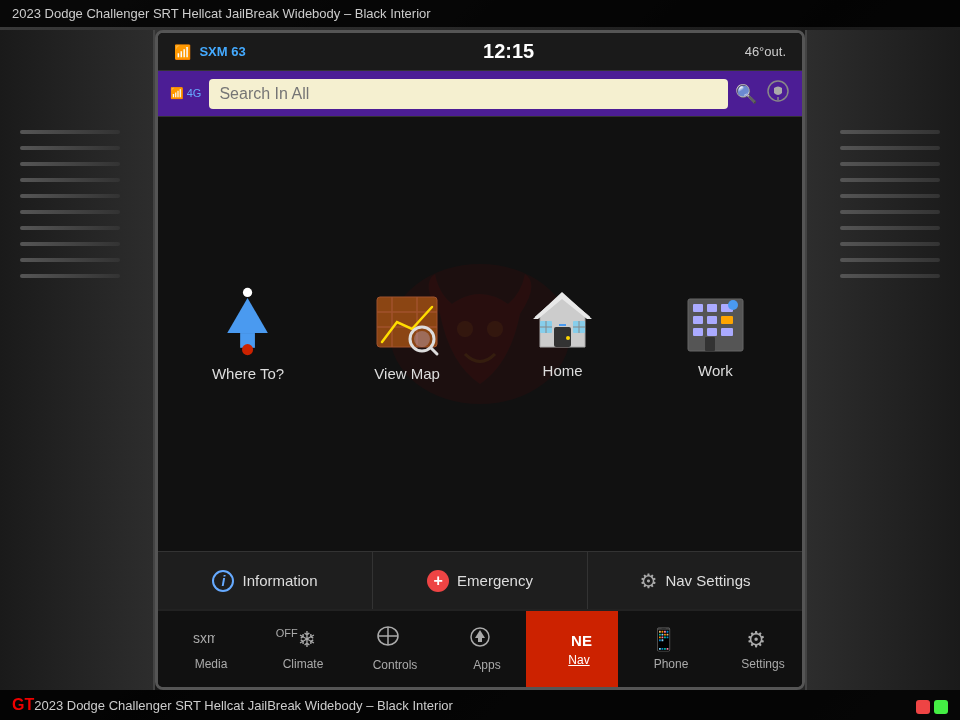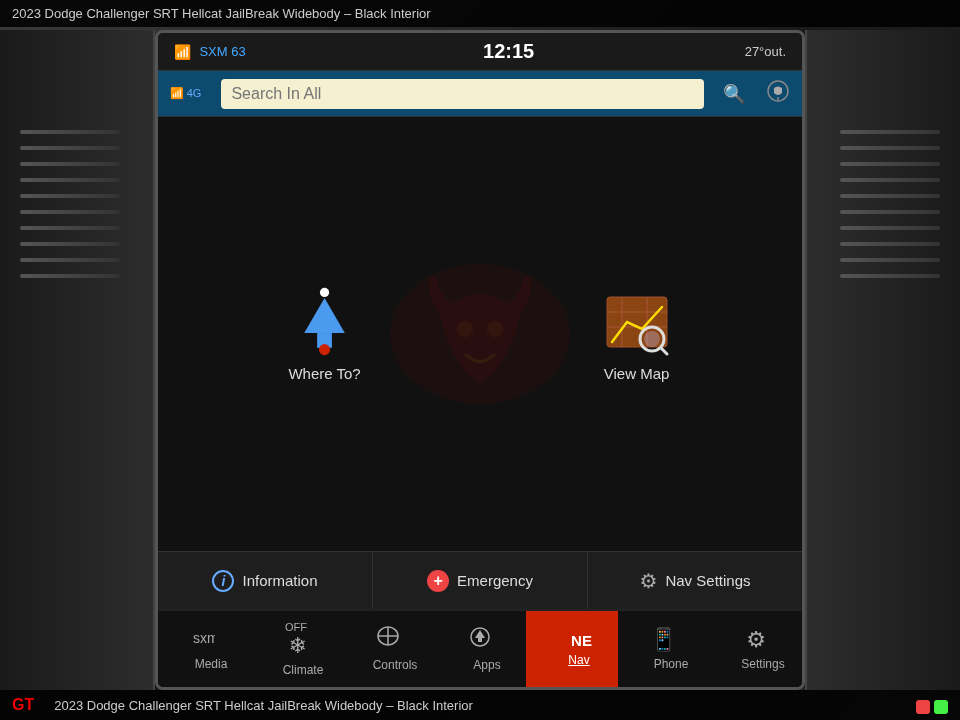--- a/index.html
+++ b/index.html
@@ -44,21 +44,21 @@
       font-size: 13px;
       padding: 6px 12px;
       z-index: 10;
       display: flex;
       align-items: center;
     }
     .watermark-logo {
       color: #e00;
       font-weight: bold;
       font-size: 16px;
-      margin-right: 20px;
+      margin-right: 0;
     }
 
     
     .gtcarlot-badge {
       position: absolute;
       bottom: 6px;
       right: 12px;
       display: flex;
       gap: 4px;
       z-index: 11;
@@ -127,30 +127,30 @@
       font-weight: bold;
       margin-left: 27px;
     }
     .status-right {
       color: #ccc;
       font-size: 13px;
     }
     .sxm-text {
       color: #4af;
       font-size: 13px;
-      font-weight: normal;
+      font-weight: bold;
     }
 
     
     .search-row {
-      background: #0c4a6e;
+      background: #4c1d95;
       display: flex;
       align-items: center;
       padding: 6px 12px;
-      gap: 20px;
+      gap: 8px;
       height: 46px;
       border-bottom: 1px solid #333;
     }
     .cell-signal {
       color: #6af;
       font-size: 11px;
       white-space: nowrap;
     }
     .search-box {
       flex: 1;
@@ -409,21 +409,21 @@
 </div>
 
 <div class="screen-container">
 
   <div class="status-bar">
     <div class="status-left">
       <span style="color:#aaa; font-size:14px;">📶</span>
       <span class="sxm-text">SXM 63</span>
     </div>
     <div class="status-center">12:15</div>
-    <div class="status-right">27°out.</div>
+    <div class="status-right">46°out.</div>
   </div>
 
   <div class="search-row">
     <span class="cell-signal">📶 4G</span>
     <input class="search-box" type="text" placeholder="Search In All" style="">
     <button class="search-icon-btn">🔍</button>
     <button class="voice-icon-btn">
       <svg width="24" height="24" viewBox="0 0 24 24" fill="none">
         <circle cx="12" cy="12" r="10" stroke="#888" stroke-width="1.5"></circle>
         <path d="M8 9 Q12 6 16 9 L16 14 Q12 18 8 14 Z" fill="#aaa"></path>
@@ -474,21 +474,65 @@
 
         <path d="M10 55 L25 35 L40 42 L60 20" stroke="#ffdd00" stroke-width="2.5" fill="none" stroke-linecap="round"></path>
 
         <circle cx="50" cy="52" r="12" fill="none" stroke="#ddd" stroke-width="3"></circle>
         <circle cx="50" cy="52" r="8" fill="rgba(200,200,255,0.3)" stroke="none"></circle>
         <line x1="59" y1="61" x2="65" y2="67" stroke="#ddd" stroke-width="3" stroke-linecap="round"></line>
       </svg>
       <span class="nav-item-label">View Map</span>
     </div>
 
-
+    <div class="nav-item">
+      <svg class="home-icon-svg" viewBox="0 0 65 65">
+
+        <polygon points="32,5 5,28 10,28 10,58 55,58 55,28 60,28" fill="#ccc" stroke="#aaa" stroke-width="1"></polygon>
+
+        <polygon points="32,3 3,30 8,30 32,10 57,30 62,30" fill="#e8e8e8"></polygon>
+
+        <rect x="24" y="38" width="17" height="20" rx="2" fill="#333"></rect>
+
+        <circle cx="38" cy="49" r="2" fill="#ffd700"></circle>
+
+        <rect x="10" y="32" width="12" height="12" rx="1" fill="#87ceeb"></rect>
+        <line x1="16" y1="32" x2="16" y2="44" stroke="#888" stroke-width="1"></line>
+        <line x1="10" y1="38" x2="22" y2="38" stroke="#888" stroke-width="1"></line>
+
+        <rect x="43" y="32" width="12" height="12" rx="1" fill="#87ceeb"></rect>
+        <line x1="49" y1="32" x2="49" y2="44" stroke="#888" stroke-width="1"></line>
+        <line x1="43" y1="38" x2="55" y2="38" stroke="#888" stroke-width="1"></line>
+
+        <rect x="29" y="35" width="7" height="2" fill="#4a9af0"></rect>
+      </svg>
+      <span class="nav-item-label">Home</span>
+    </div>
+
+    <div class="nav-item">
+      <svg class="work-icon-svg" viewBox="0 0 65 65">
+
+        <rect x="5" y="10" width="55" height="52" rx="2" fill="#555" stroke="#666" stroke-width="1"></rect>
+
+        <rect x="10" y="15" width="10" height="8" rx="1" fill="#aaf"></rect>
+        <rect x="24" y="15" width="10" height="8" rx="1" fill="#aaf"></rect>
+        <rect x="38" y="15" width="12" height="8" rx="1" fill="#aaf"></rect>
+        <rect x="10" y="27" width="10" height="8" rx="1" fill="#aaf"></rect>
+        <rect x="24" y="27" width="10" height="8" rx="1" fill="#aaf"></rect>
+        <rect x="38" y="27" width="12" height="8" rx="1" fill="orange"></rect>
+        <rect x="10" y="39" width="10" height="8" rx="1" fill="#aaf"></rect>
+        <rect x="24" y="39" width="10" height="8" rx="1" fill="#aaf"></rect>
+        <rect x="38" y="39" width="12" height="8" rx="1" fill="#aaf"></rect>
+
+        <rect x="22" y="48" width="10" height="14" rx="1" fill="#333"></rect>
+
+        <circle cx="50" cy="16" r="5" fill="#4a9af0"></circle>
+      </svg>
+      <span class="nav-item-label">Work</span>
+    </div>
 
   </div>
 
   <div class="bottom-buttons">
 
     <button class="bottom-btn">
       <div class="info-icon">i</div>
       <span>Information</span>
     </button>
 
@@ -509,21 +553,21 @@
     <button class="taskbar-item">
       <span class="taskbar-icon">
         <svg width="22" height="20" viewBox="0 0 22 20">
           <text x="0" y="16" font-size="14" fill="#aaa">sxm</text>
         </svg>
       </span>
       <span class="taskbar-label">Media</span>
     </button>
 
     <button class="taskbar-item">
-      <div style="display:flex;flex-direction:column;align-items:flex-end;gap:0;">
+      <div style="display:flex;align-items:flex-start;gap:0;">
         <span style="color:#aaa;font-size:11px;">OFF</span>
         <span class="taskbar-icon">❄</span>
       </div>
       <span class="taskbar-label">Climate</span>
     </button>
 
     <button class="taskbar-item">
       <span class="taskbar-icon">
         <svg width="24" height="22" viewBox="0 0 24 22">
 

